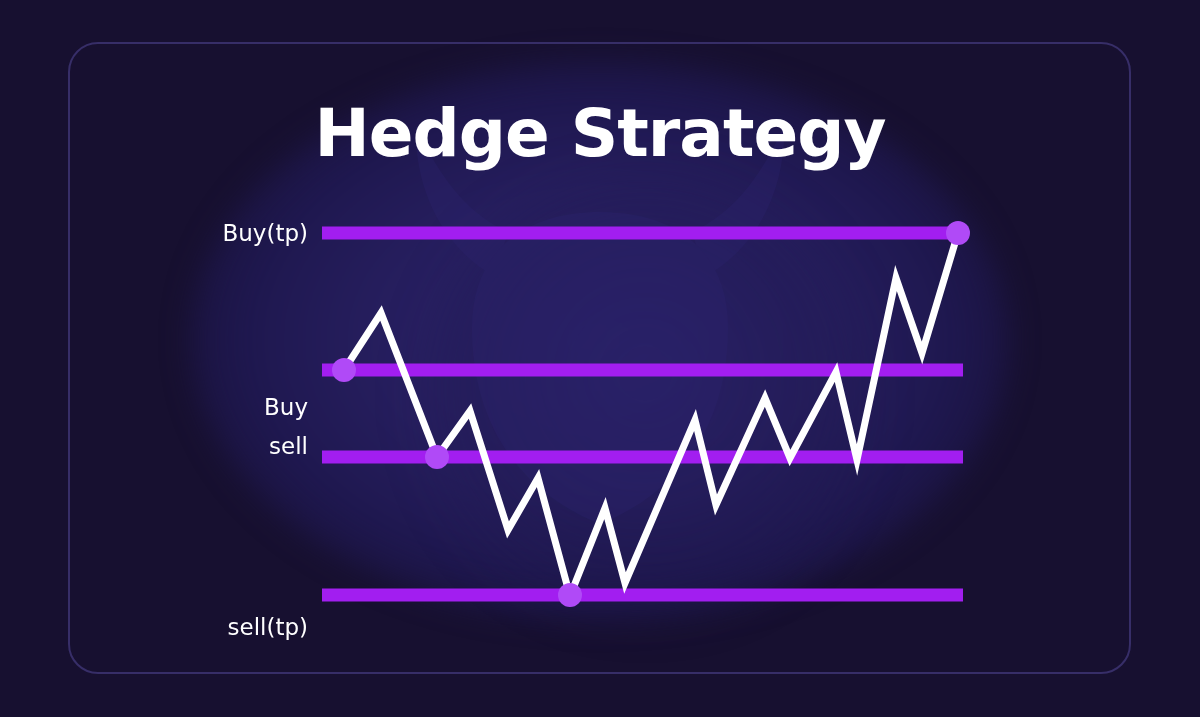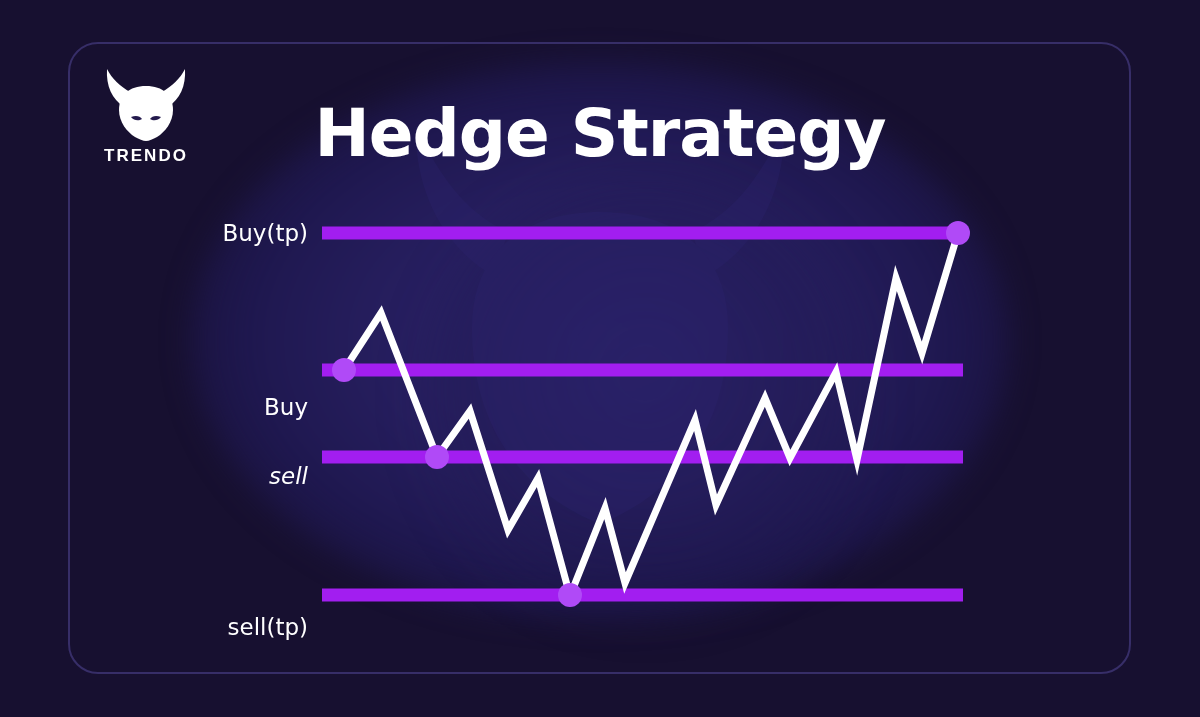--- a/index.html
+++ b/index.html
@@ -140,36 +140,20 @@
     <g fill="#2d2470">
       <path d="M18 6 C 44 64, 74 96, 110 112 L 96 156 C 46 128, 16 70, 18 6 Z"></path>
       <path d="M386 6 C 360 64, 330 96, 294 112 L 308 156 C 358 128, 388 70, 386 6 Z"></path>
       <path d="M202 92 C 276 92, 330 130, 330 208 C 330 300, 286 370, 202 404
                C 118 370, 74 300, 74 208 C 74 130, 128 92, 202 92 Z"></path>
     </g>
   </svg>
 
   <div class="frame"></div>
 
-  <div class="logo">
-    <svg class="logo-mark" width="86" height="74" viewBox="0 0 86 74" xmlns="http://www.w3.org/2000/svg">
-      <g fill="#ffffff">
-        <path d="M4 1 C 3 18, 9 31, 21 39 L 27 24 C 17 18, 9 11, 4 1 Z"></path>
-        <path d="M82 1 C 83 18, 77 31, 65 39 L 59 24 C 69 18, 77 11, 82 1 Z"></path>
-        <path d="M43 18 C 60 18, 70 27, 70 42 C 70 54, 62 64, 54 69
-                 C 50 71, 46 73, 43 73 C 40 73, 36 71, 32 69
-                 C 24 64, 16 54, 16 42 C 16 27, 26 18, 43 18 Z"></path>
-      </g>
-      <g fill="#241a4d">
-        <path d="M28 49 C 33 47, 37 48, 39 51 C 36 53, 31 53, 28 49 Z"></path>
-        <path d="M58 49 C 53 47, 49 48, 47 51 C 50 53, 55 53, 58 49 Z"></path>
-      </g>
-    </svg>
-    <span class="logo-word">TRENDO</span>
-  </div>
 
   <div class="title">Hedge Strategy</div>
 
   <div class="chart">
     <svg id="chart-svg" width="1200" height="717" viewBox="0 0 1200 717" xmlns="http://www.w3.org/2000/svg">
       <g id="level-lines">
           <line x1="322" x2="963" y1="233" y2="233" stroke="#a21ef0" stroke-width="13"></line>
           <line x1="322" x2="963" y1="370" y2="370" stroke="#a21ef0" stroke-width="13"></line>
           <line x1="322" x2="963" y1="457" y2="457" stroke="#a21ef0" stroke-width="13"></line>
           <line x1="322" x2="963" y1="595" y2="595" stroke="#a21ef0" stroke-width="13"></line>
@@ -180,18 +164,18 @@
       <g id="level-markers">
           <circle cx="958" cy="233" r="12" fill="#b04af7"></circle>
           <circle cx="344" cy="370" r="12" fill="#b04af7"></circle>
           <circle cx="437" cy="457" r="12" fill="#b04af7"></circle>
           <circle cx="570" cy="595" r="12" fill="#b04af7"></circle>
         </g>
     </svg>
     <div id="level-labels">
         <div class="lvl-label" style="left: 108px; top: 233px;">Buy(tp)</div>
         <div class="lvl-label" style="left: 108px; top: 370px; margin-top: 37px;">Buy</div>
-        <div class="lvl-label" style="left: 108px; top: 476px; font-style: italic;">sell</div>
+        <div class="lvl-label" style="left: 108px; top: 446px;">sell</div>
         <div class="lvl-label" style="left: 108px; top: 595px; margin-top: 32px;">sell(tp)</div>
       </div>
   </div>
 
 </div>
 
 </body></html>

